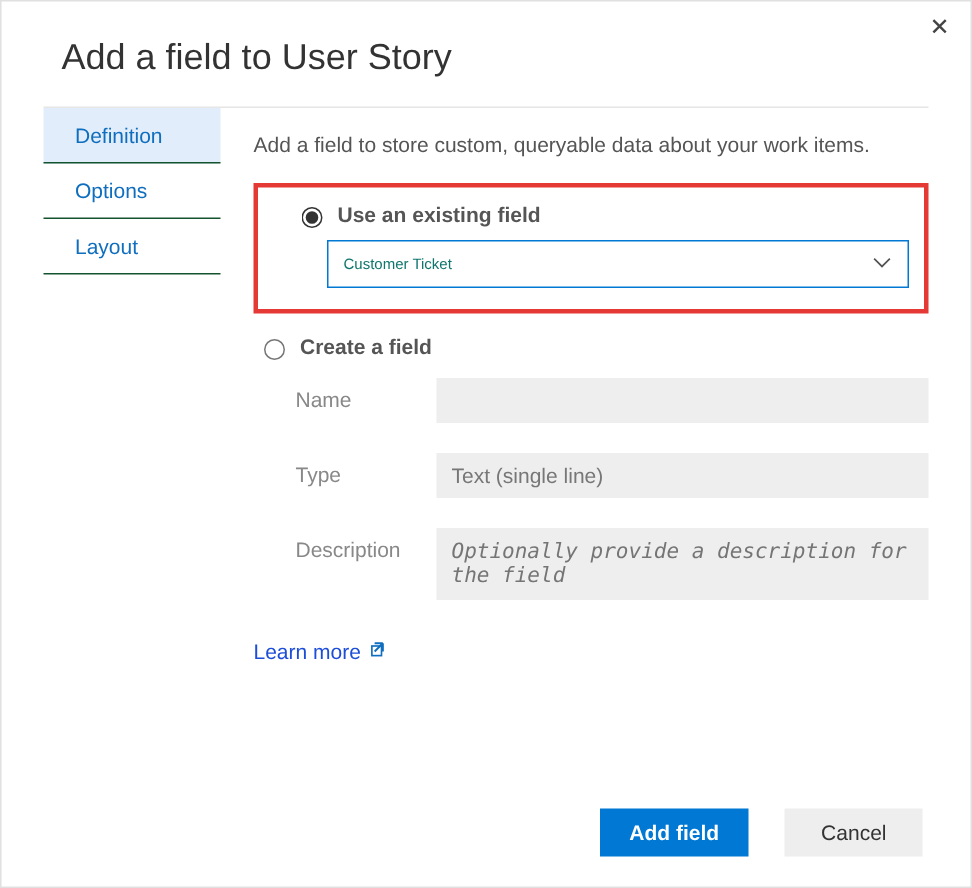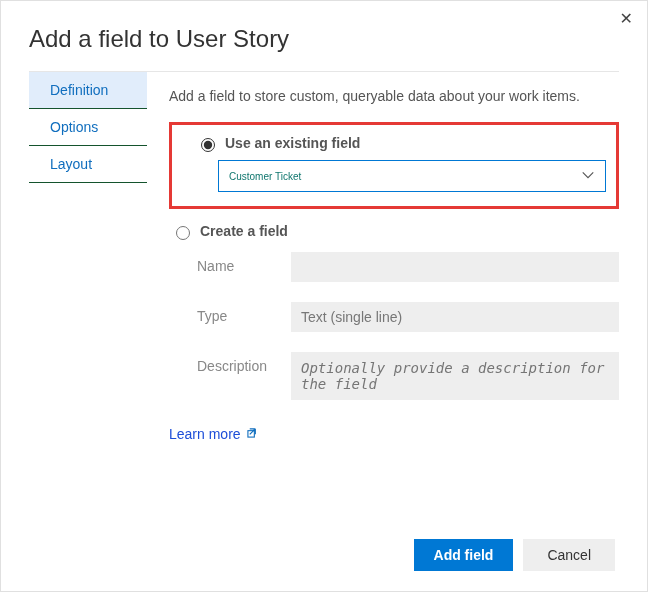--- a/index.html
+++ b/index.html
@@ -26,21 +26,21 @@
     right: 14px;
     font-size: 16px;
     color: #444;
     cursor: pointer;
     line-height: 1;
   }
   .title {
     font-size: 24px;
     font-weight: 300;
     color: #333;
-    padding: 24px 28px 18px 28px;
+    padding: 24px 28px 18px 40px;
   }
   .divider {
     border-top: 1px solid #e6e6e6;
     margin: 0 28px;
   }
   .body {
     display: flex;
     flex-direction: row;
     padding-top: 0;
   }
@@ -172,21 +172,21 @@
   }
   .ext-icon {
     font-size: 12px;
     color: #106ebe;
   }
   .footer {
     position: absolute;
     bottom: 20px;
     right: 32px;
     display: flex;
-    gap: 10px;
+    gap: 24px;
     border-radius: 12px;
   }
   .btn-primary {
     background: #0078d4;
     color: #fff;
     border: none;
     padding: 8px 20px;
     font-size: 14px;
     font-weight: 600;
     cursor: pointer;

